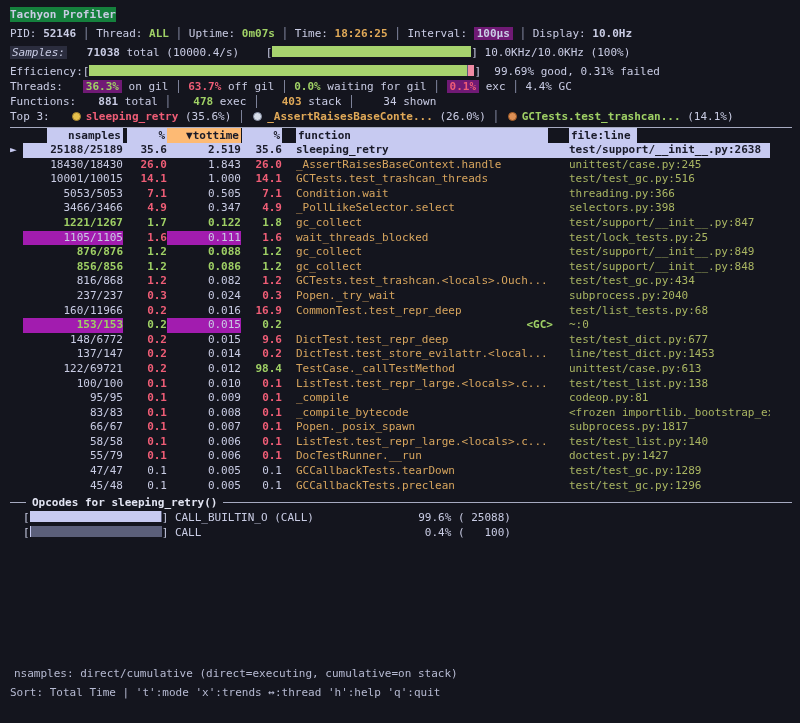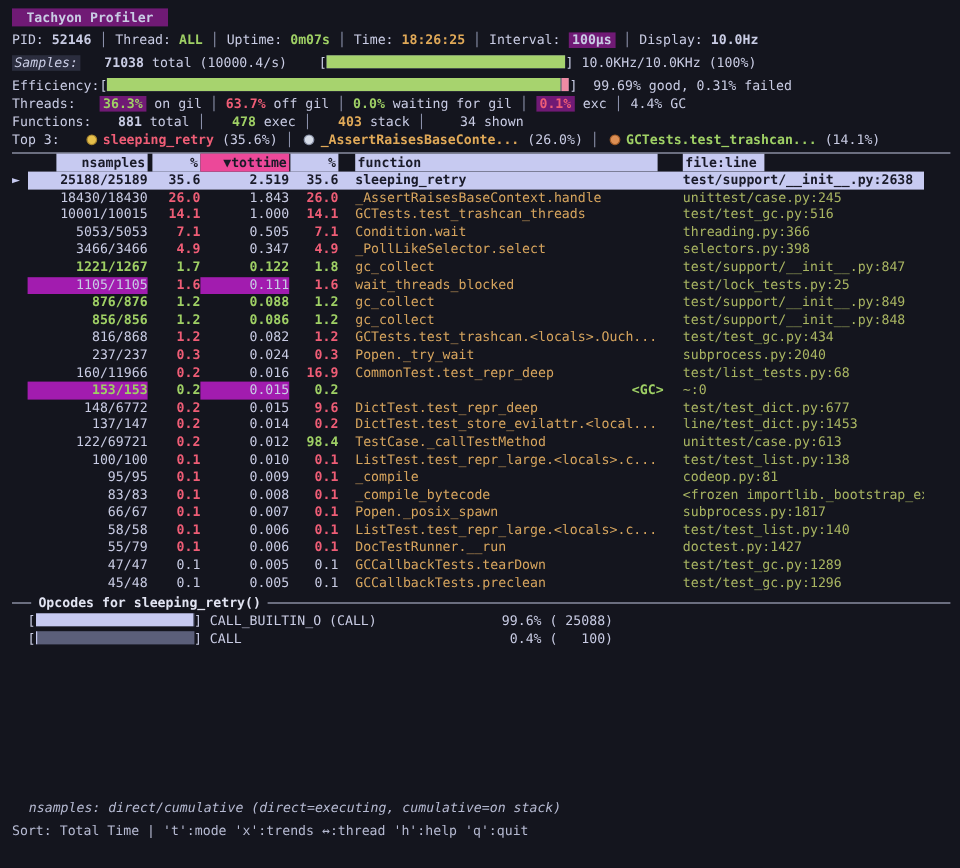--- a/index.html
+++ b/index.html
@@ -13,21 +13,21 @@
   
   .t-d{color:#c9cce4;}
   .t-g{color:#9fd065;font-weight:bold;text-align:right;}
   .t-r{color:#ef5d76;font-weight:bold;}
   .t-a{color:#d7a55e;}
   .t-o{color:#a9b562;}
   .t-amb{color:#e0a958;font-weight:bold;}
   .sep{color:#8e93ad;}
   .boxed{background:#701a75;padding:0 3px;}
   .fl{background:#a21caf;}
-  .title-chip{background:#701a75;padding:1px 12px;font-weight:bold;}
+  .title-chip{background:#15803d;padding:1px 0;font-weight:bold;}
   .label-chip{background:#2b2d3e;padding:0 2px;font-style:italic;}
   
   .bar{display:inline-block;height:11px;background:#5b5f7a;vertical-align:-1px;position:relative;overflow:hidden;}
   .bar-fill{position:absolute;left:0;top:0;bottom:0;background:#a7d36e;}
   .bar-fill.lav{background:#c7caf1;}
   .bar-fail{position:absolute;right:0;top:0;bottom:0;width:6px;background:#ef8ba4;}
   
   .fv{display:inline-block;min-width:42px;text-align:right;}
   .medal{display:inline-block;width:9px;height:9px;border-radius:50%;margin:0 5px 0 2px;vertical-align:-1px;}
   .medal.gold{background:#e6c04c;border:1px solid #a8852f;box-sizing:border-box;}
@@ -49,34 +49,34 @@
   .c-p1{width:44px;flex:none;text-align:right;}
   .c-tot{width:74px;flex:none;text-align:right;}
   .c-p2{width:41px;flex:none;text-align:right;}
   .c-fn{width:257px;flex:none;padding-left:14px;overflow:hidden;}
   .c-file{flex:1;overflow:hidden;padding-left:16px;}
   .hd{display:inline-block;background:#c7caf1;color:#191a28;font-weight:bold;height:15px;}
   .hd.right{text-align:right;padding-right:2px;}
   .hd.left{text-align:left;padding-left:2px;}
   .hd-ns{width:74px;}
   .hd-p1{width:38px;}
-  .hd-tot{width:72px;background:#ec4899;}
+  .hd-tot{width:72px;background:#fdba74;}
   .hd-p2{width:38px;}
   .hd-fn{width:250px;}
   .hd-file{width:66px;}
   .row-sel{background:linear-gradient(90deg,transparent 0 13px,#c7caf1 13px);}
   .row-sel .c-ns,.row-sel .c-p1,.row-sel .c-tot,.row-sel .c-p2,.row-sel .c-fn,.row-sel .c-file{
     color:#191a28 !important;font-weight:bold;background:none !important;}
   
   .oprow{height:15px;line-height:15px;white-space:pre;padding-left:13px;}
   .op-label{display:inline-block;width:228px;}
   .op-stat{display:inline-block;width:108px;text-align:right;}
   .op-bracket{color:#c9cce4;}
   
-  #footer-1{position:absolute;left:24px;top:666px;font-style:italic;}
+  #footer-1{position:absolute;left:14px;top:666px;}
   #footer-2{position:absolute;left:10px;top:685px;}
   .footer-text{color:#b6bad2;}
 </style>
 </head>
 <body>
 
 <div id="screen">
 
   <div class="line gap4"><span class="title-chip">Tachyon Profiler</span></div>
 

